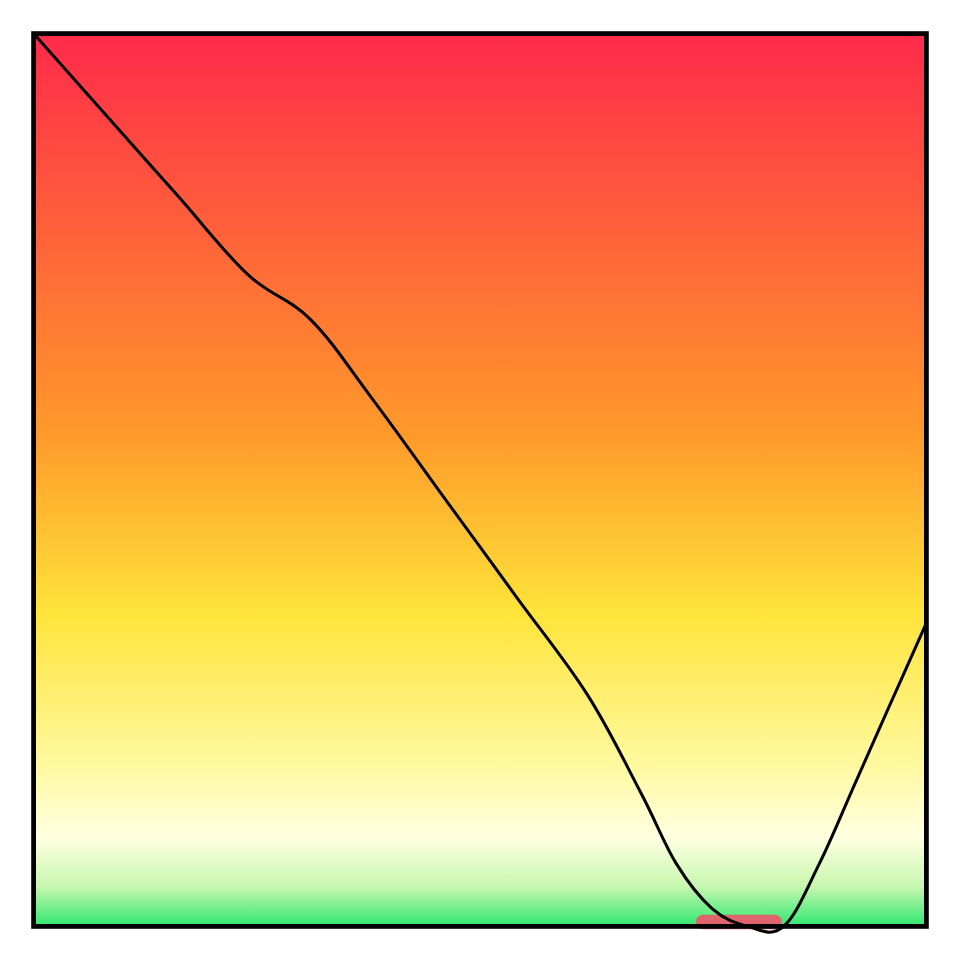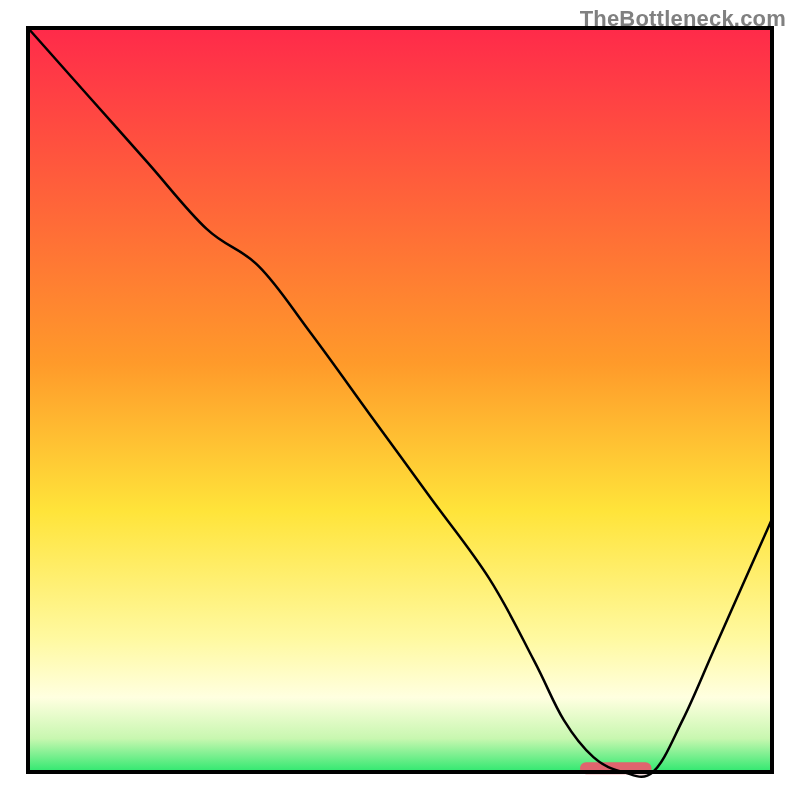--- a/index.html
+++ b/index.html
@@ -46,21 +46,20 @@
   }
   .marker-cap {
     stroke-linecap: round;
   }
 </style>
 </head>
 <body>
 
 <div class="chart-wrap">
 
-  <div class="watermark">TheBottleneck.com</div>
 
   <svg class="plot" viewBox="0 0 800 800">
     <defs>
       <linearGradient id="bg-grad" x1="0" y1="0" x2="0" y2="1">
 
       <stop offset="0.00%" stop-color="#ff2a4a"></stop>
           <stop offset="45.00%" stop-color="#ff9a2a"></stop>
           <stop offset="65.00%" stop-color="#ffe43a"></stop>
           <stop offset="82.00%" stop-color="#fff9a0"></stop>
           <stop offset="90.00%" stop-color="#ffffe0"></stop>

